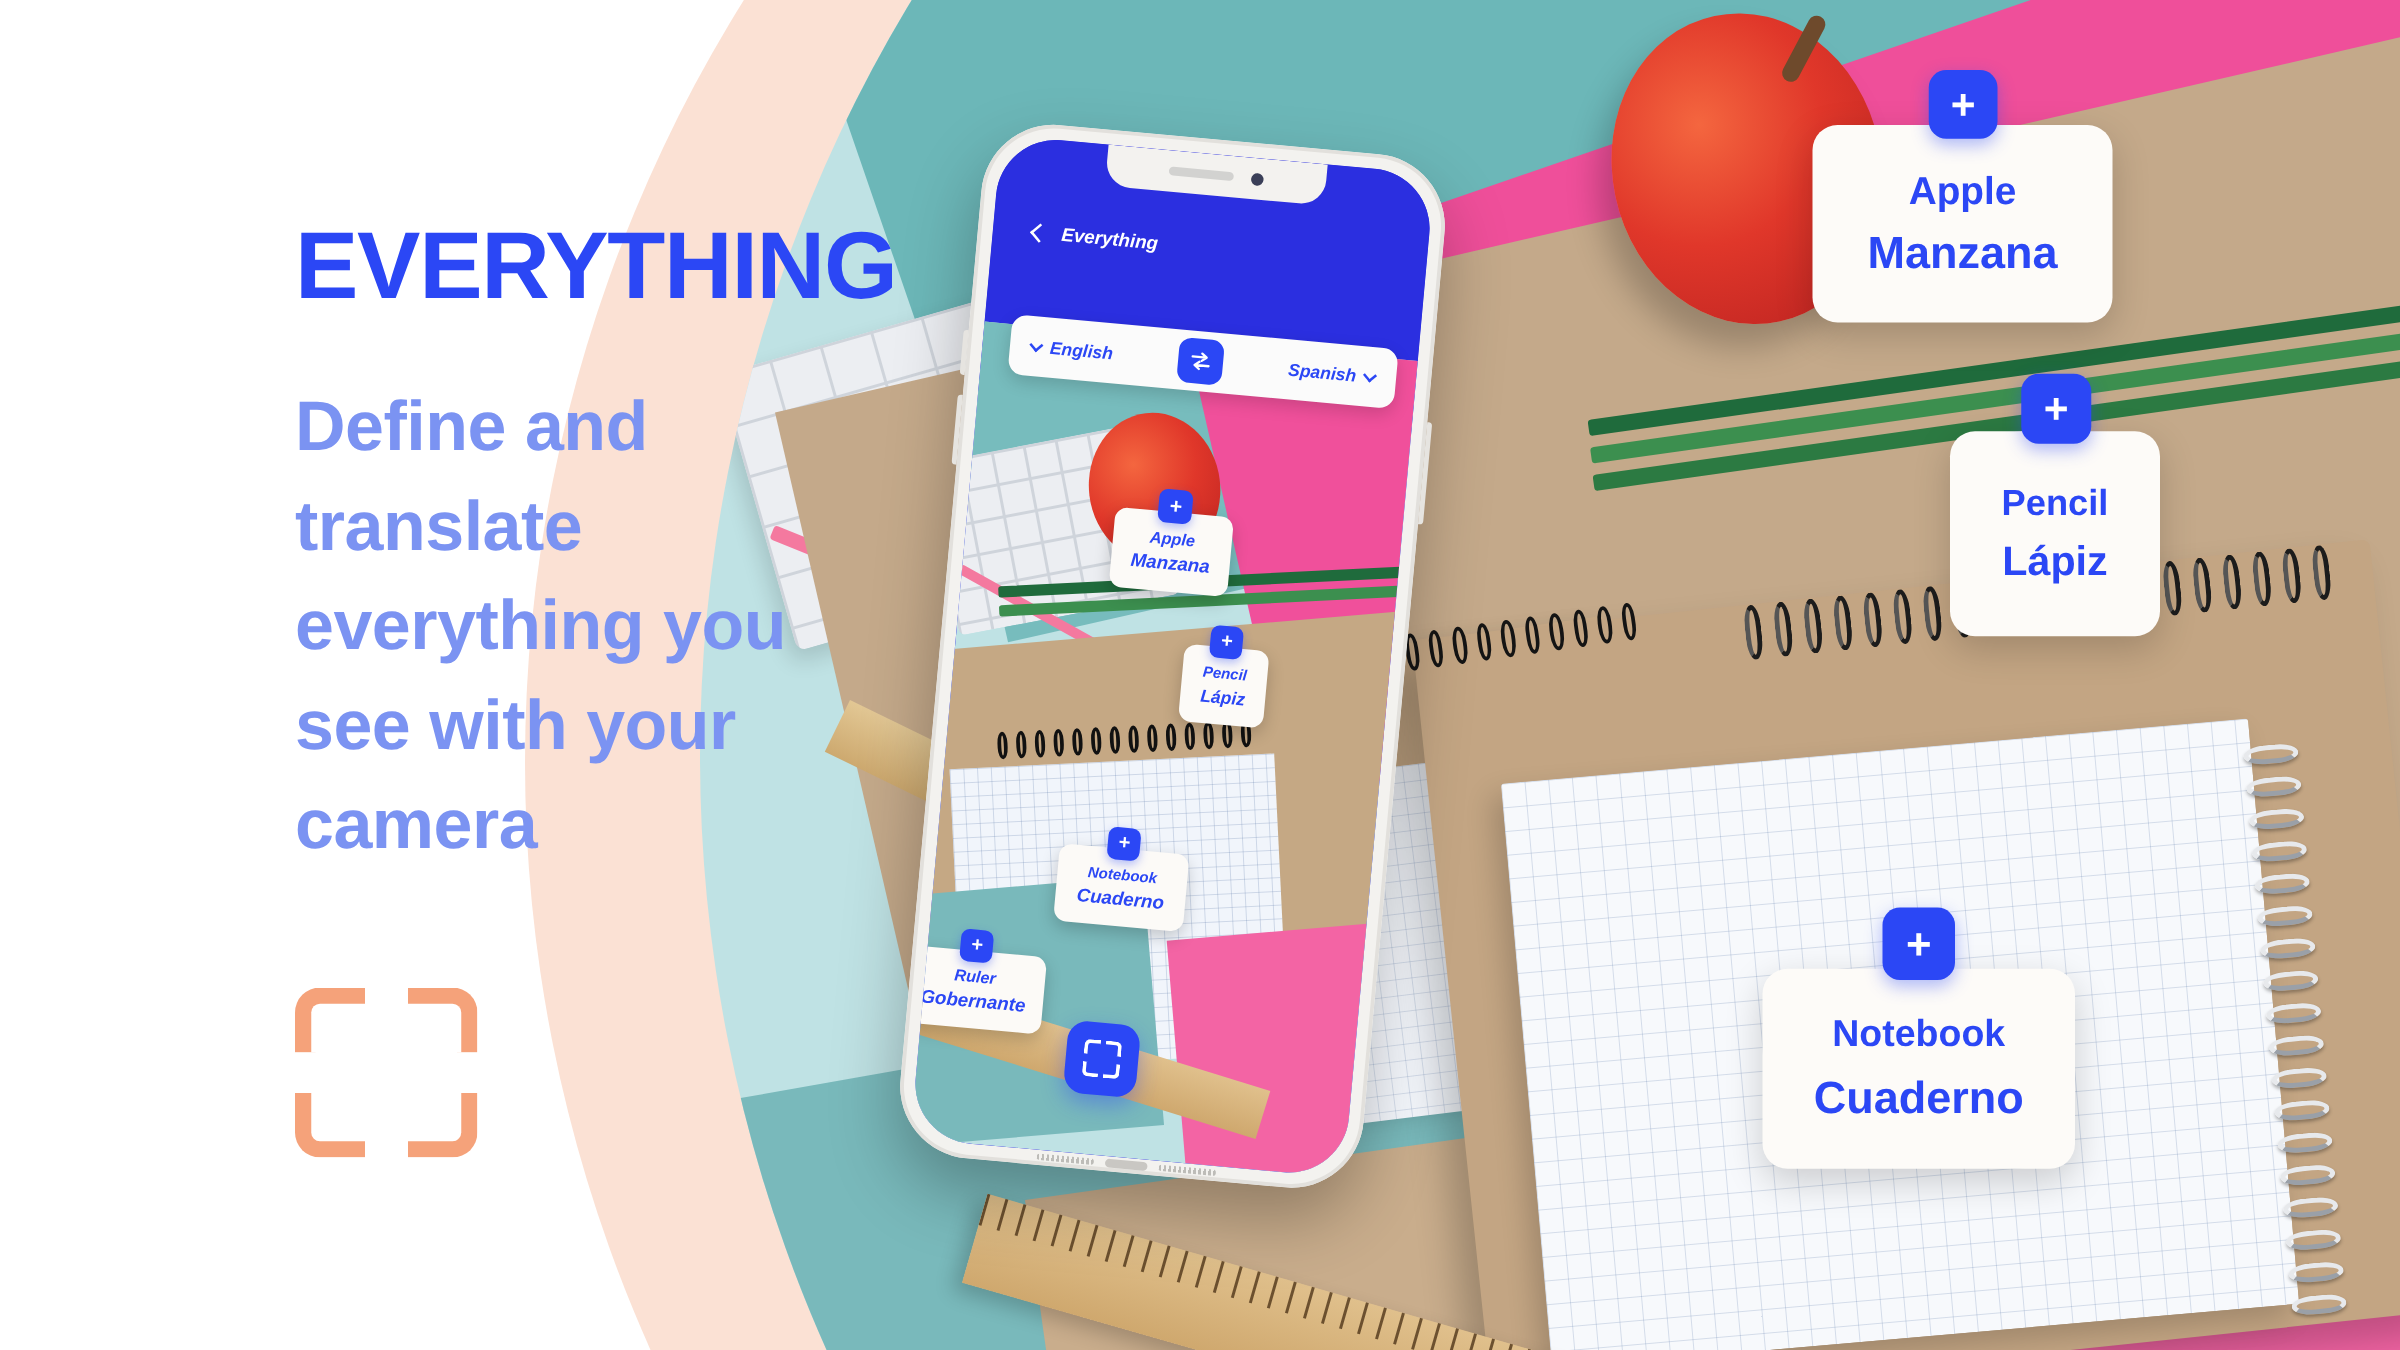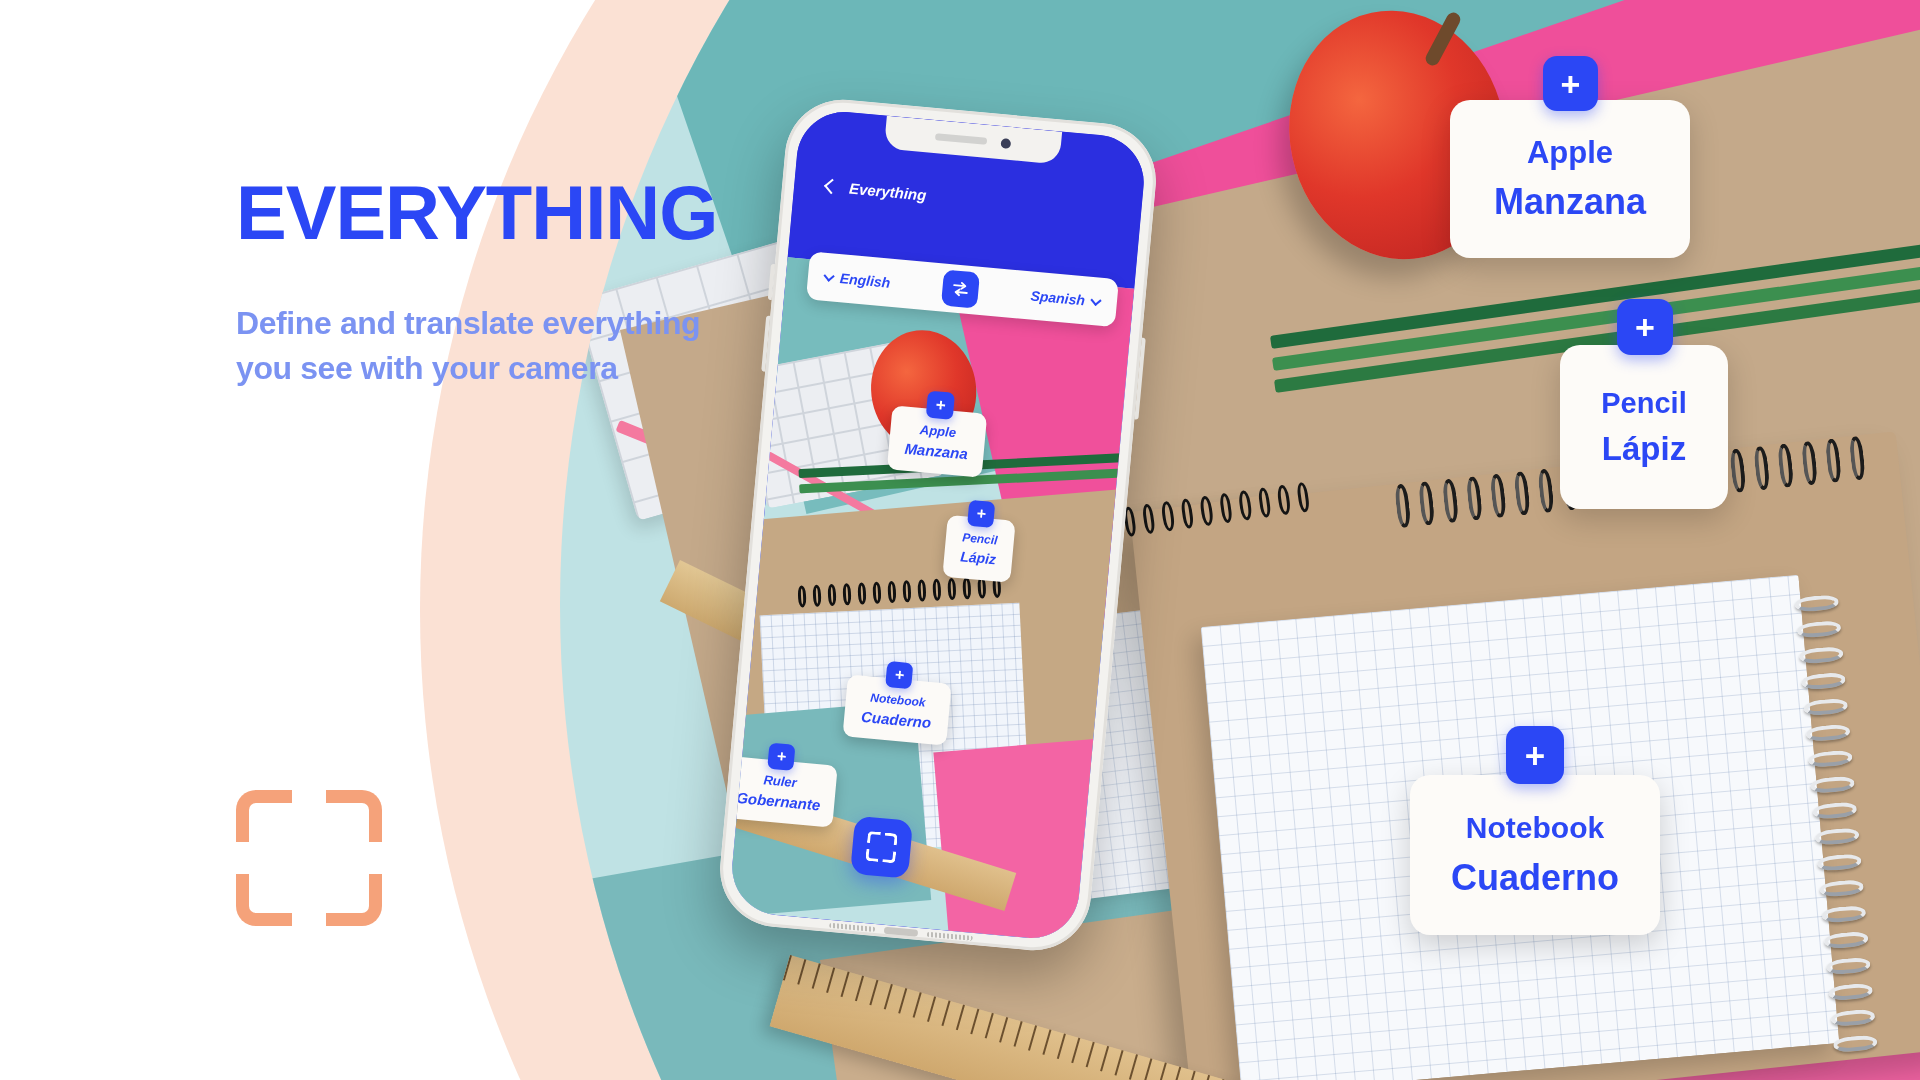--- a/index.html
+++ b/index.html
@@ -155,21 +155,21 @@
     transform:rotate(22deg); transform-origin:0 0; border-radius:3px;
   }
 
   
   .copy{ position:absolute; left:236px; top:175px; z-index:30; width:470px; }
   .headline{
     font-size:76px; font-weight:bold; letter-spacing:-1px; color:#2b47f5;
     line-height:1; margin-bottom:50px;
   }
   .subhead{
-    font-size:32px; font-weight:bold; color:#7b93f2; line-height:1.42;
+    font-size:56px; font-weight:bold; color:#7b93f2; line-height:1.42;
     letter-spacing:-0.4px;
   }
   .scan-orange{
     position:absolute; left:236px; top:790px; width:146px; height:136px; z-index:30;
   }
   .scan-orange span{ position:absolute; width:56px; height:52px; border:13px solid #f5a27a; }
   .scan-orange .tl{ left:0; top:0; border-right:none; border-bottom:none; border-radius:20px 0 0 0; }
   .scan-orange .tr{ right:0; top:0; border-left:none; border-bottom:none; border-radius:0 20px 0 0; }
   .scan-orange .bl{ left:0; bottom:0; border-right:none; border-top:none; border-radius:0 0 0 20px; }
   .scan-orange .br{ right:0; bottom:0; border-left:none; border-top:none; border-radius:0 0 20px 0; }

